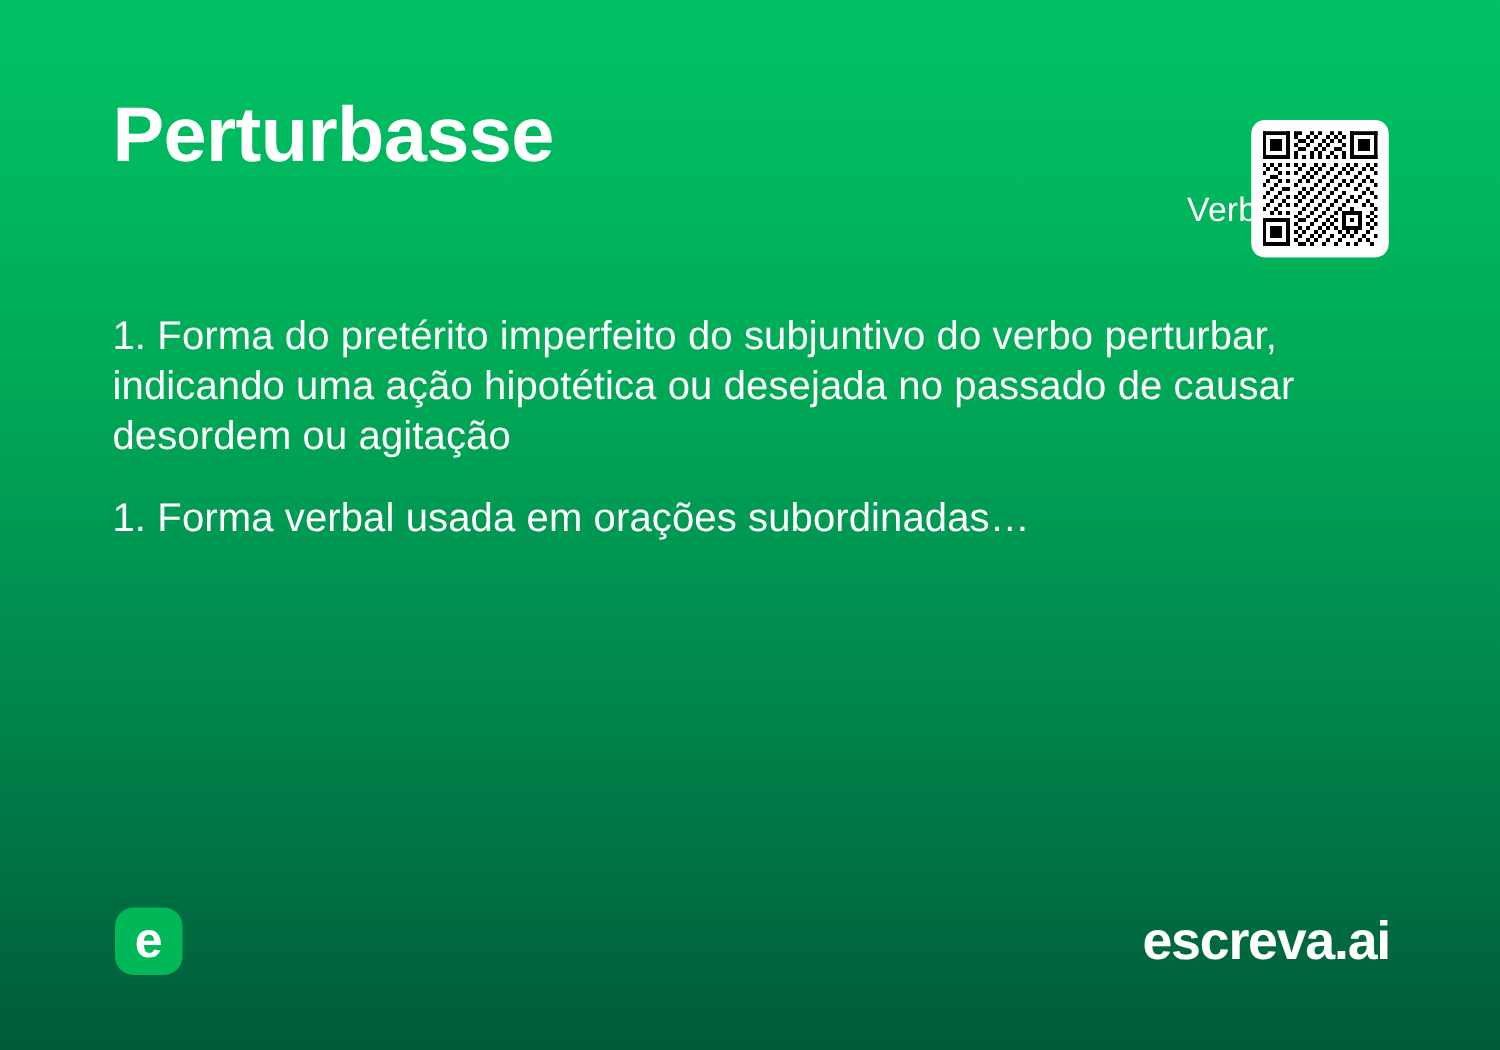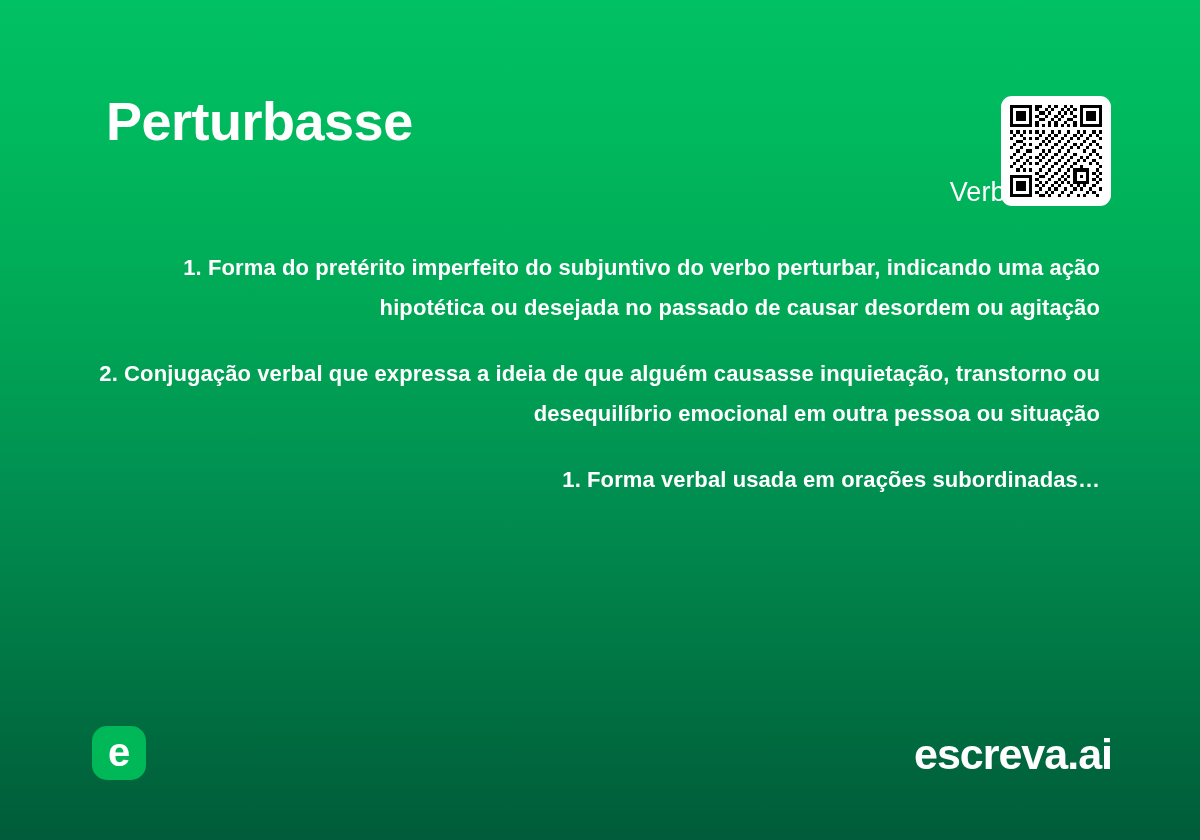--- a/index.html
+++ b/index.html
@@ -31,22 +31,22 @@
   }
 
   
   .header {
     position: absolute;
     left: 90px;
     top: 78px;
     right: 90px;
   }
   .word-title {
-    margin: 16px;
-    font-size: 54px;
+    margin: 0;
+    font-size: 62px;
     line-height: 1.0;
     font-weight: 800;
     letter-spacing: -0.5px;
     color: #ffffff;
   }
   .word-class {
     margin: 0;
     padding-top: 14px;
     font-size: 27px;
     line-height: 1.1;
@@ -77,26 +77,25 @@
 
   
   .definitions {
     position: absolute;
     left: 90px;
     top: 248px;
     width: 1010px;
   }
   .definition {
     margin: 0 0 26px 0;
-    font-size: 22px;
+    font-size: 32px;
     line-height: 40px;
-    font-weight: 700;
+    font-weight: 400;
     color: #ffffff;
     letter-spacing: 0.1px;
-    text-align: right;
   }
   .definition:last-child {
     margin-bottom: 0;
   }
 
   
   .footer {
     position: absolute;
     left: 90px;
     right: 88px;
@@ -400,21 +399,20 @@
         <rect x="18" y="28" width="1" height="1"></rect>
           <rect x="21" y="28" width="1" height="1"></rect>
         <rect x="23" y="28" width="1" height="1"></rect>
           <rect x="27" y="28" width="1" height="1"></rect>
       </g>
     </svg>
   </div>
 
   <div class="definitions">
     <p class="definition">1. Forma do pretérito imperfeito do subjuntivo do verbo perturbar, indicando uma ação hipotética ou desejada no passado de causar desordem ou agitação</p>
-    <p class="definition">2. Conjugação verbal que expressa a ideia de que alguém causasse inquietação, transtorno ou desequilíbrio emocional em outra pessoa ou situação</p>
     <p class="definition">1. Forma verbal usada em orações subordinadas…</p>
   </div>
 
   <div class="footer">
     <div class="brand-badge">
       <span>e</span>
     </div>
     <div class="brand-wordmark">escreva.ai</div>
   </div>
 

